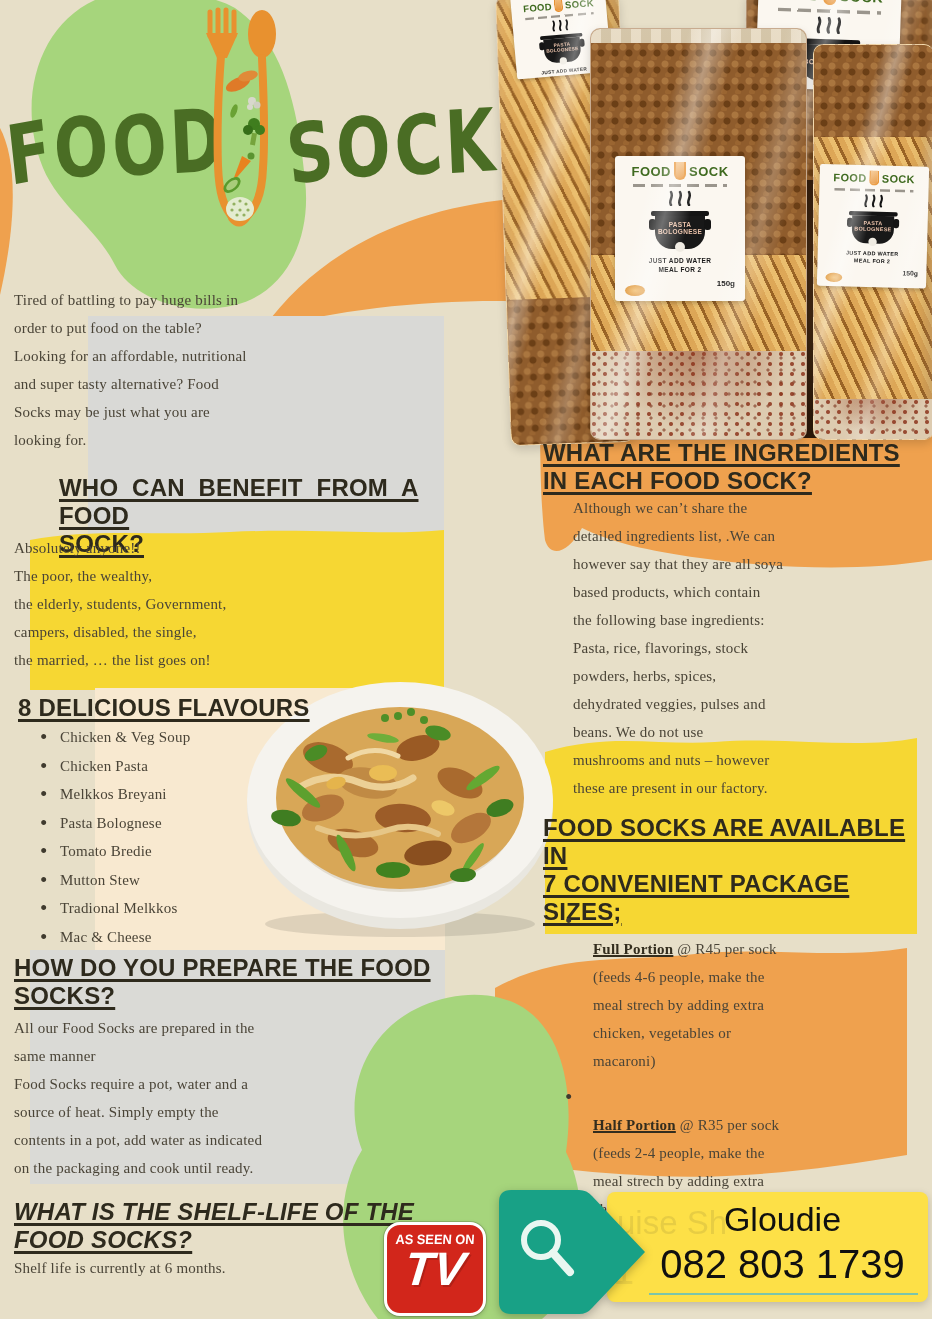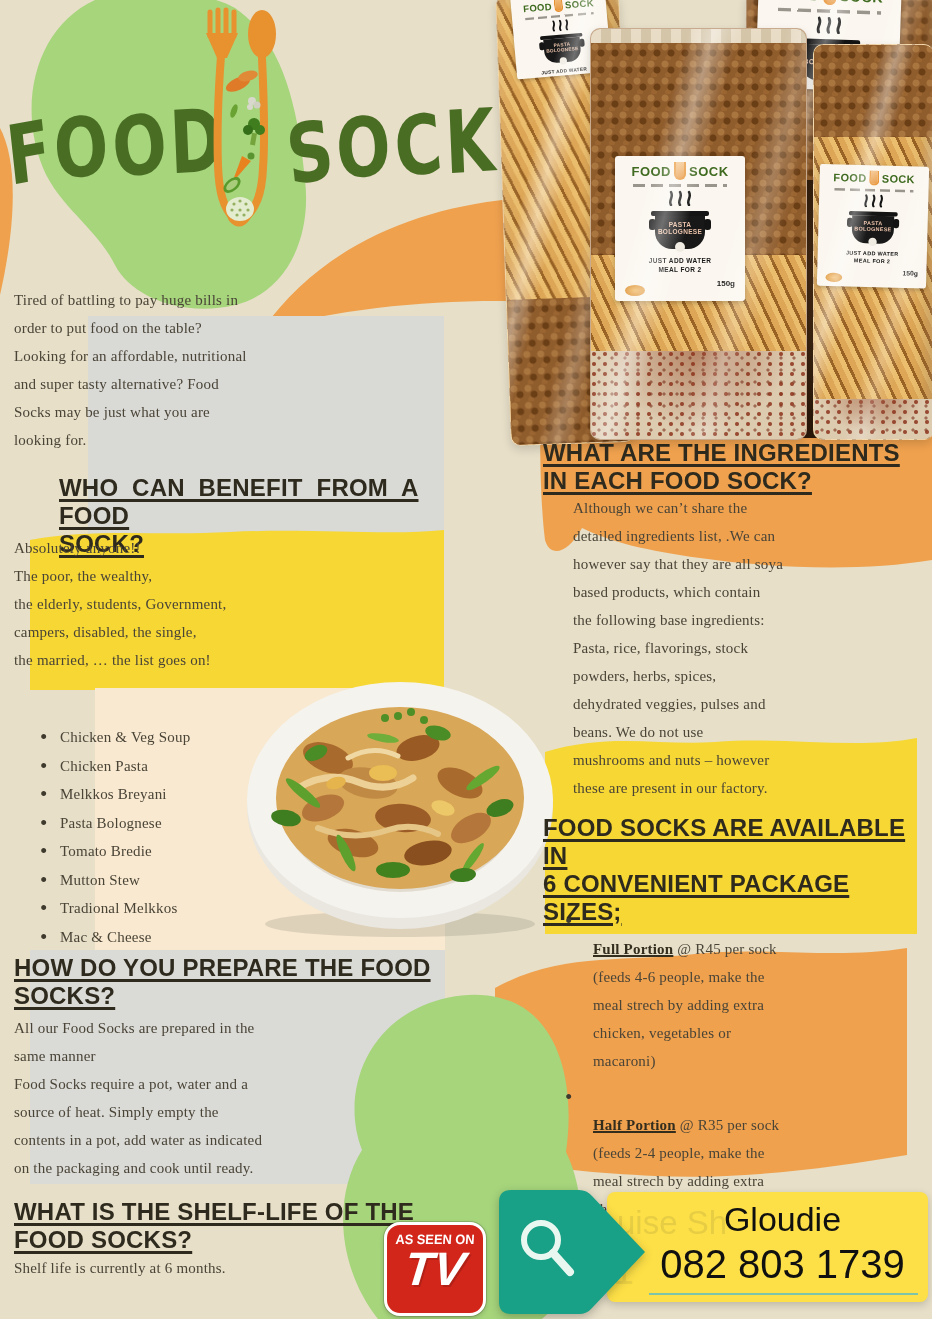--- a/index.html
+++ b/index.html
@@ -333,20 +333,21 @@
 looking for.</div>
 
   <div class="abs h h-wide pre" style="left:14px;top:474px;width:436px;margin-left:45px;">WHO CAN BENEFIT FROM A FOOD
 SOCK?</div>
   <div class="abs bodytxt pre" style="left:14px;top:534px;width:436px;">Absolutely anyone!!
 The poor, the wealthy,
 the elderly, students, Government,
 campers, disabled, the single,
 the married, … the list goes on!</div>
 
+  <div class="abs h" style="left:18px;top:694px;">8 DELICIOUS FLAVOURS</div>
   <div class="abs" style="left:40px;top:723px;width:300px;">
     <div class="f-row bodytxt">
         <span>Chicken &amp; Veg Soup</span>
       </div>
     <div class="f-row bodytxt">
         <span>Chicken Pasta</span>
       </div>
     <div class="f-row bodytxt">
         <span>Melkkos Breyani</span>
       </div>
@@ -369,40 +370,40 @@
 
   <div class="abs h pre" style="left:14px;top:954px;width:436px;">HOW DO YOU PREPARE THE FOOD
 SOCKS?</div>
   <div class="abs bodytxt pre" style="left:14px;top:1014px;width:440px;">All our Food Socks are prepared in the
 same manner
 Food Socks require a pot, water and a
 source of heat. Simply empty the
 contents in a pot, add water as indicated
 on the packaging and cook until ready.</div>
 
-  <div class="abs h pre" style="left:14px;top:1198px;width:400px;">WHAT IS THE SHELF-LIFE OF THE
+  <div class="abs h pre" style="left:14px;top:1198px;width:400px;font-style:italic;">WHAT IS THE SHELF-LIFE OF THE
 FOOD SOCKS?</div>
   <div class="abs bodytxt" style="left:14px;top:1254px;width:380px;">Shelf life is currently at 6 months.</div>
 
   <div class="abs h pre" style="left:543px;top:439px;width:380px;">WHAT ARE THE INGREDIENTS
 IN EACH FOOD SOCK?</div>
   <div class="abs bodytxt pre" style="left:573px;top:494px;width:360px;">Although we can’t share the
 detailed ingredients list, .We can
 however say that they are all soya
 based products, which contain
 the following base ingredients:
 Pasta, rice, flavorings, stock
 powders, herbs, spices,
 dehydrated veggies, pulses and
 beans.  We do not use
 mushrooms and nuts – however
 these are present in our factory.</div>
 
   <div class="abs h pre" style="left:543px;top:814px;width:390px;">FOOD SOCKS ARE AVAILABLE IN
-6 CONVENIENT PACKAGE SIZES;</div>
+7 CONVENIENT PACKAGE SIZES;</div>
   <div class="abs" style="left:547px;top:899px;width:370px;">
     <div class="p-item bodytxt pre">
       <span class="p-title">Full Portion</span><span> @ R45 per sock
 (feeds 4-6 people, make the
 meal strech by adding extra
 chicken,  vegetables or
 macaroni)</span>
     </div>
     <div class="p-item bodytxt pre">
       <span class="p-title">Half Portion</span><span> @ R35 per sock

